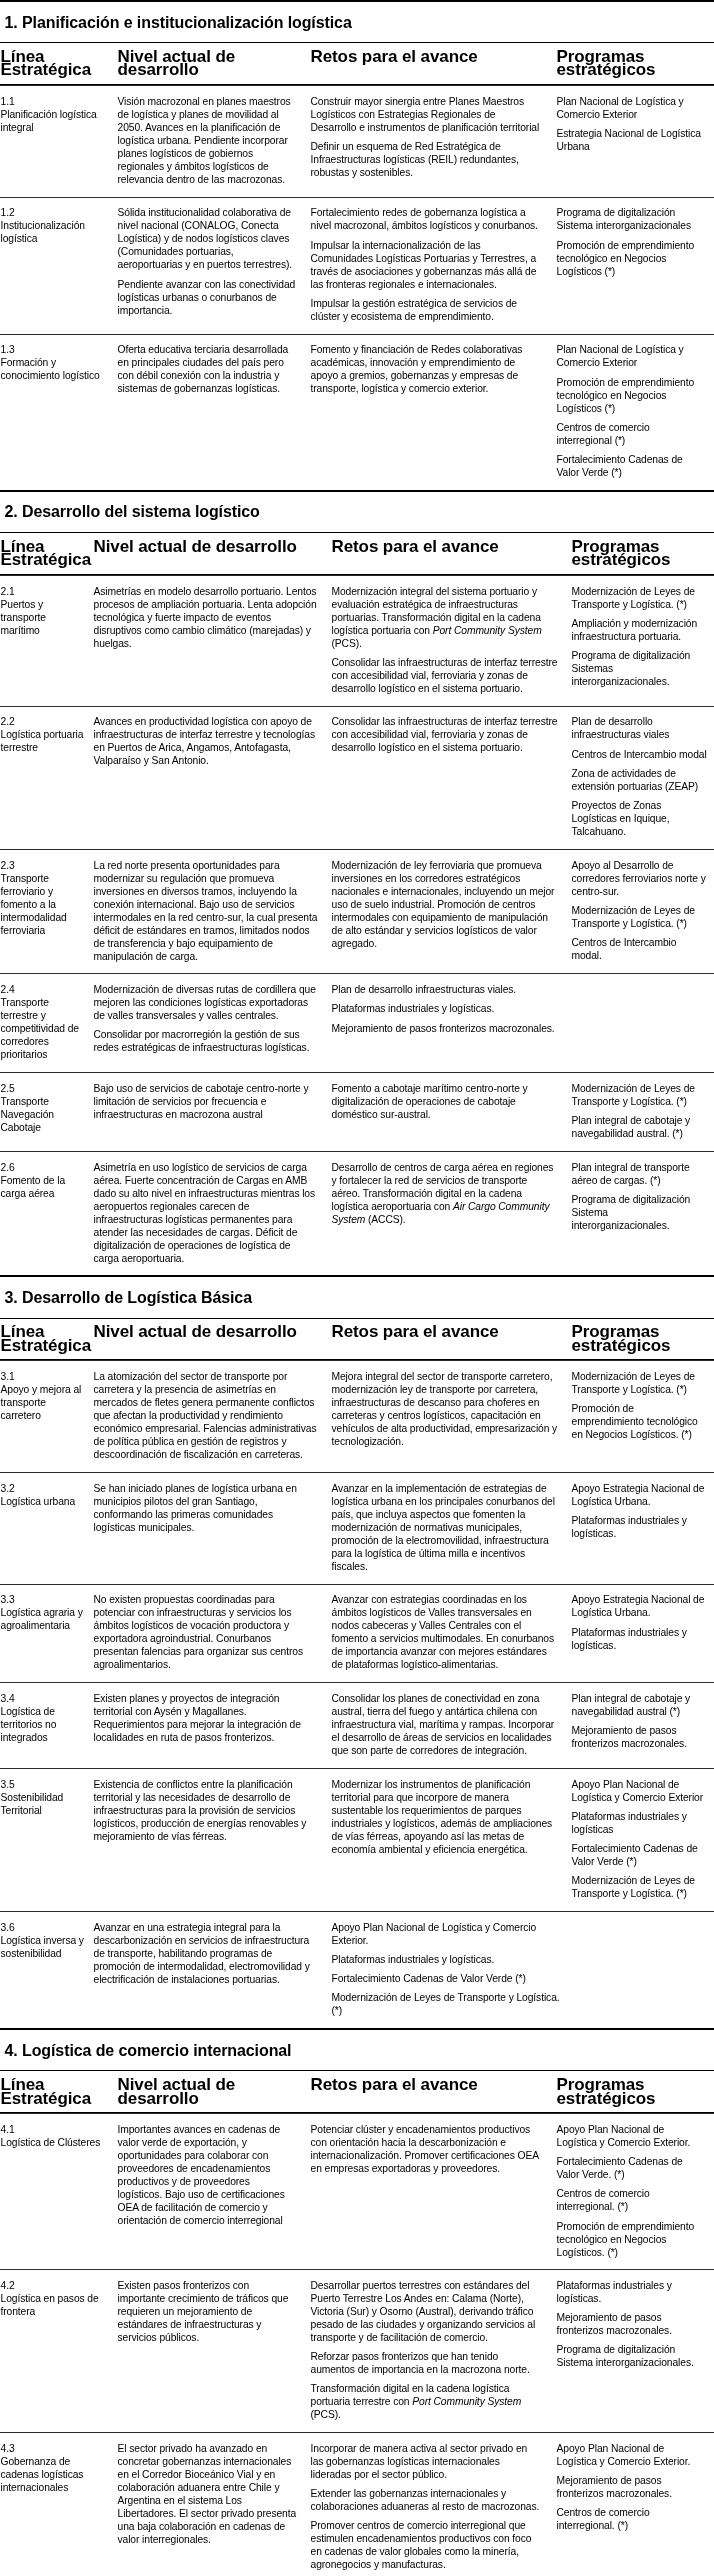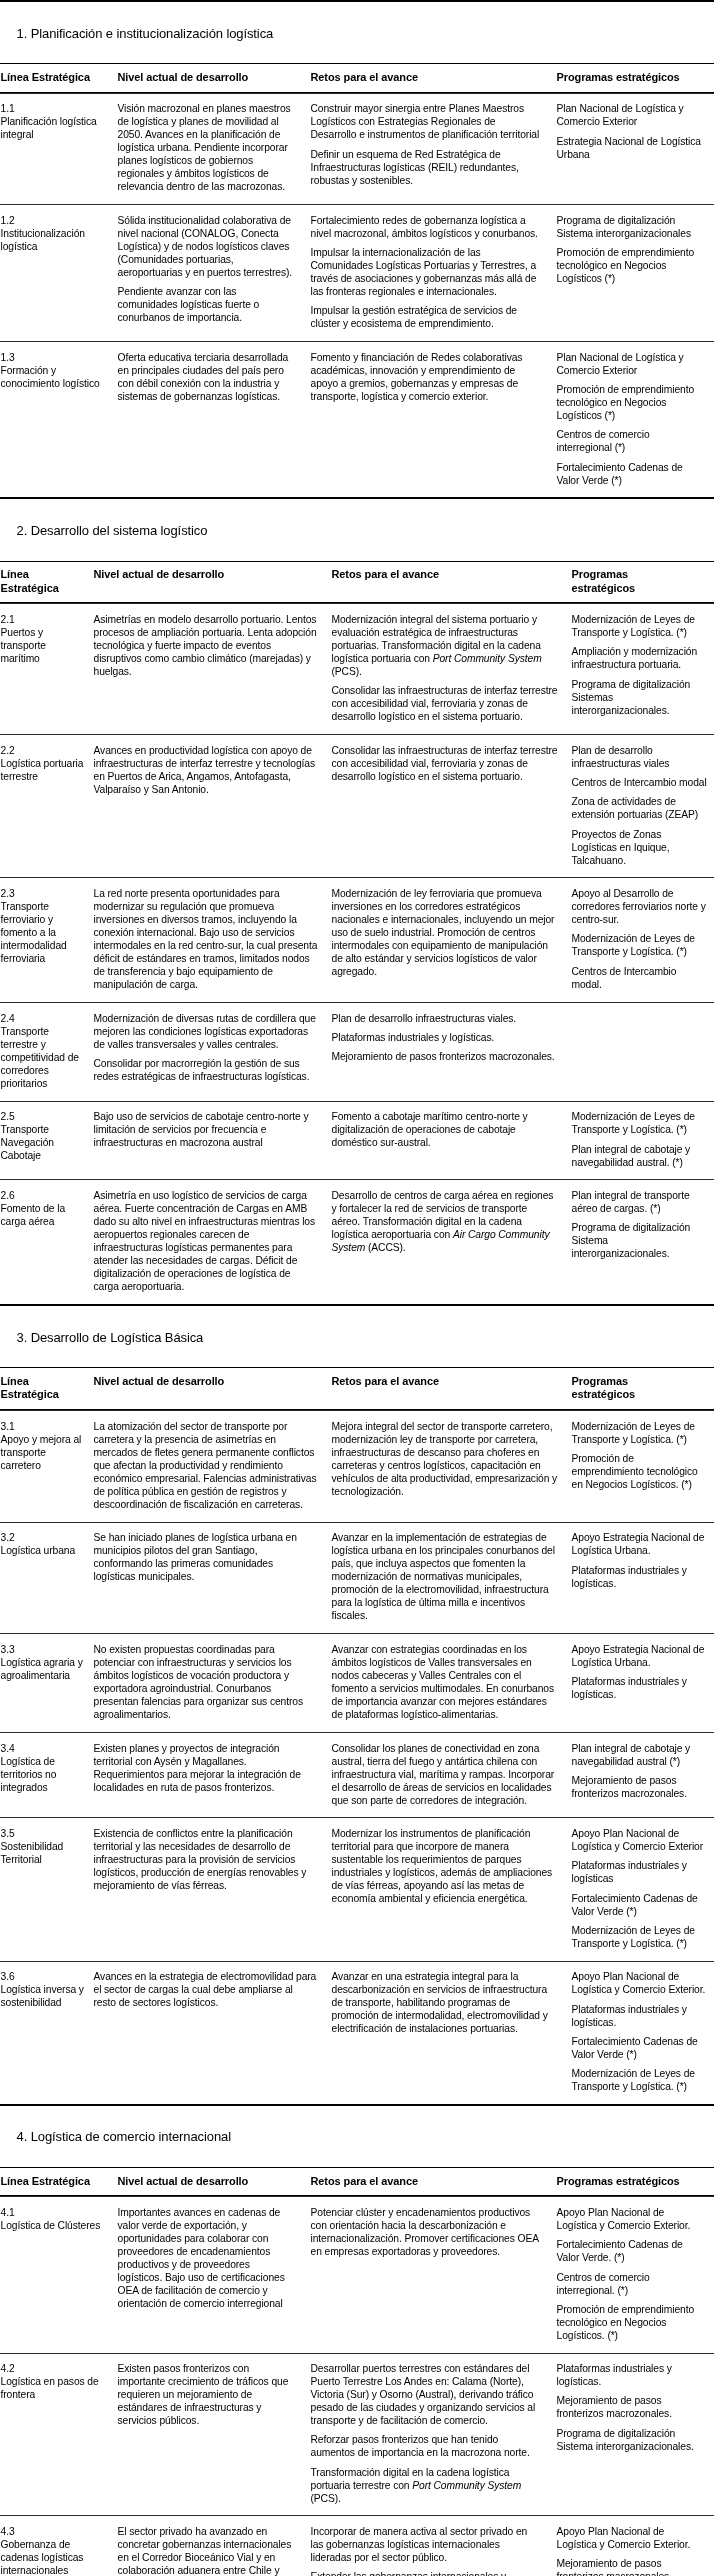--- a/index.html
+++ b/index.html
@@ -5,33 +5,33 @@
   html, body { margin: 0; padding: 0; background: #ffffff; }
   body {
     width: 715px;
     font-family: "Liberation Sans", sans-serif;
     color: #000;
     -webkit-font-smoothing: antialiased;
   }
   #doc { width: 715px; border-bottom: 2.1px solid #000; }
   .section { border-top: 2.1px solid #000; }
   .section-title {
-    font-size: 13px;
-    font-weight: 400;
-    margin: 16px;
+    font-size: 16px;
+    font-weight: 700;
+    margin: 4px;
     padding: 7.7px 0 6.7px 0.5px;
     letter-spacing: -0.1px;
   }
   .table { border-top: 1.5px solid #000; }
   .thead { border-bottom: 1px solid #000; }
   .grid { display: grid; }
   .cols-a { grid-template-columns: 117px 193px 246px 158px; }
   .cols-b { grid-template-columns: 93px 238px 240px 144px; }
   .th {
-    font-size: 11px;
+    font-size: 17px;
     font-weight: 700;
     line-height: 13.4px;
     padding: 6.7px 13.4px 7.2px 0.5px;
     letter-spacing: -0.1px;
   }
   .th:last-child { padding-right: 2.1px; }
   .cols-b .th:last-child { padding-right: 30px; }
   .row { border-top: 1px solid #2a2a2a; }
   .row:first-child { border-top: none; }
   .cell {
@@ -71,21 +71,21 @@
           </div>
           <div class="cell cell-programas">
             <p>Plan Nacional de Logística y Comercio Exterior</p>
             <p>Estrategia Nacional de Logística Urbana</p>
           </div>
         </div>
         <div class="row grid cols-a">
           <div class="cell cell-linea"><span class="row-id">1.2</span><span class="row-label">Institucionalización logística</span></div>
           <div class="cell cell-nivel">
             <p>Sólida institucionalidad colaborativa de nivel nacional (CONALOG, Conecta Logística) y de nodos logísticos claves (Comunidades portuarias, aeroportuarias y en puertos terrestres).</p>
-            <p>Pendiente avanzar con las comunidades logísticas fuerte o conurbanos de importancia.</p>
+            <p>Pendiente avanzar con las conectividad logísticas urbanas o conurbanos de importancia.</p>
           </div>
           <div class="cell cell-retos">
             <p>Fortalecimiento redes de gobernanza logística a nivel macrozonal, ámbitos logísticos y conurbanos.</p>
             <p>Impulsar la internacionalización de las Comunidades Logísticas Portuarias y Terrestres, a través de asociaciones y gobernanzas más allá de las fronteras regionales e internacionales.</p>
             <p>Impulsar la gestión estratégica de servicios de clúster y ecosistema de emprendimiento.</p>
           </div>
           <div class="cell cell-programas">
             <p>Programa de digitalización Sistema interorganizacionales</p>
             <p>Promoción de emprendimiento tecnológico en Negocios Logísticos (*)</p>
           </div>
@@ -271,23 +271,20 @@
           </div>
           <div class="cell cell-programas">
             <p>Apoyo Plan Nacional de Logística y Comercio Exterior</p>
             <p>Plataformas industriales y logísticas</p>
             <p>Fortalecimiento Cadenas de Valor Verde (*)</p>
             <p>Modernización de Leyes de Transporte y Logística. (*)</p>
           </div>
         </div>
         <div class="row grid cols-b">
           <div class="cell cell-linea"><span class="row-id">3.6</span><span class="row-label">Logística inversa y sostenibilidad</span></div>
-          <div class="cell cell-nivel">
-            <p>Avances en la estrategia de electromovilidad para el sector de cargas la cual debe ampliarse al resto de sectores logísticos.</p>
-          </div>
           <div class="cell cell-retos">
             <p>Avanzar en una estrategia integral para la descarbonización en servicios de infraestructura de transporte, habilitando programas de promoción de intermodalidad, electromovilidad y electrificación de instalaciones portuarias.</p>
           </div>
           <div class="cell cell-programas">
             <p>Apoyo Plan Nacional de Logística y Comercio Exterior.</p>
             <p>Plataformas industriales y logísticas.</p>
             <p>Fortalecimiento Cadenas de Valor Verde (*)</p>
             <p>Modernización de Leyes de Transporte y Logística. (*)</p>
           </div>
         </div>

